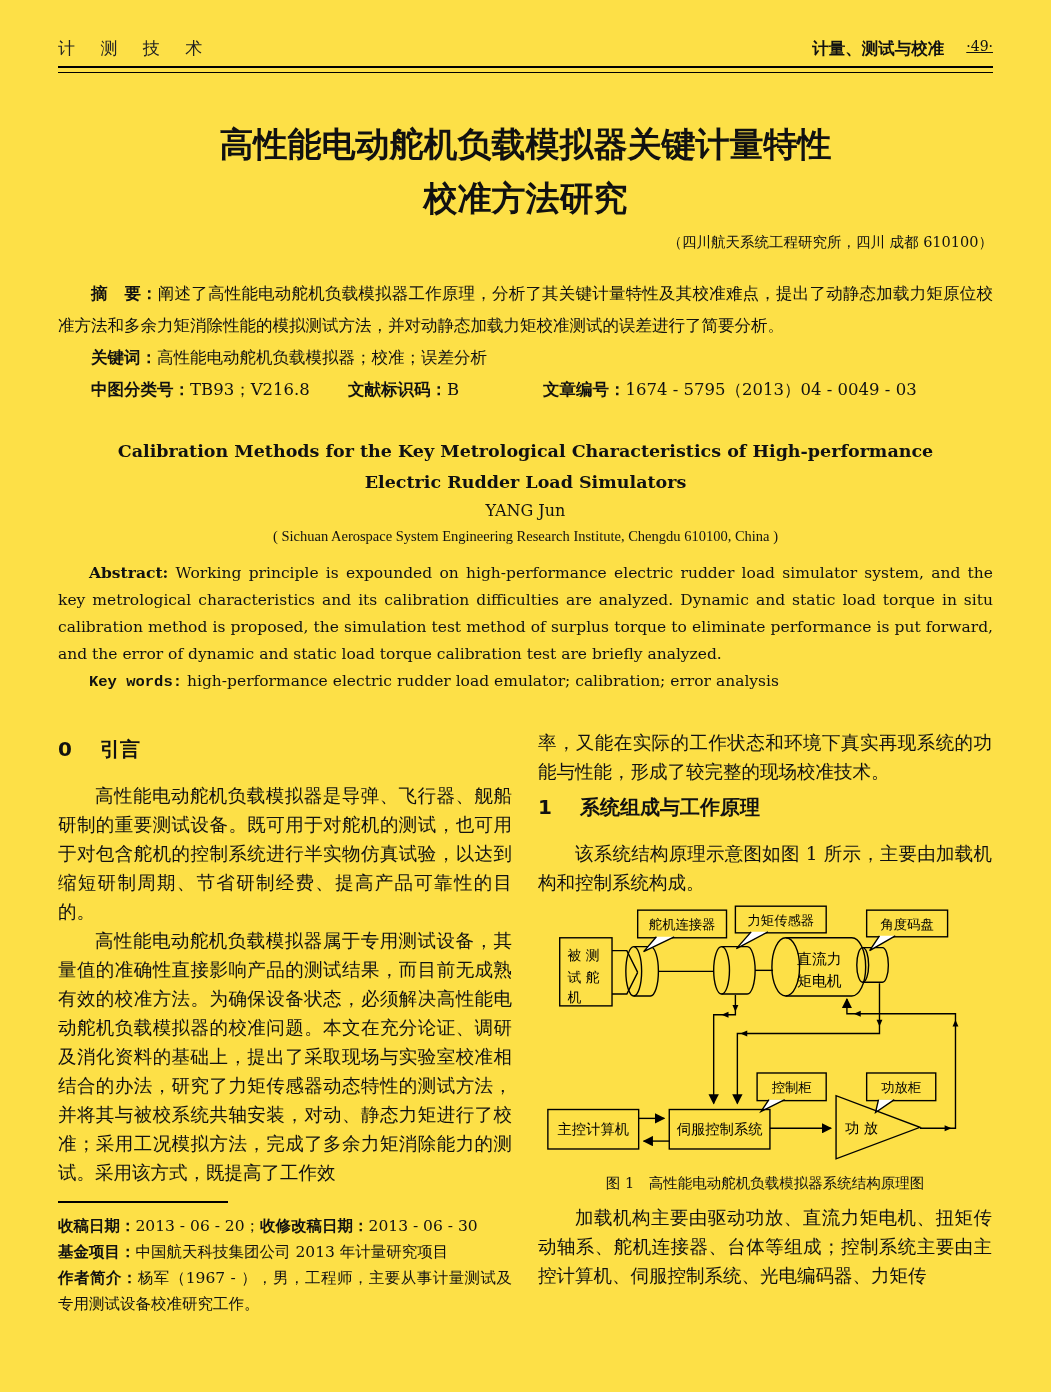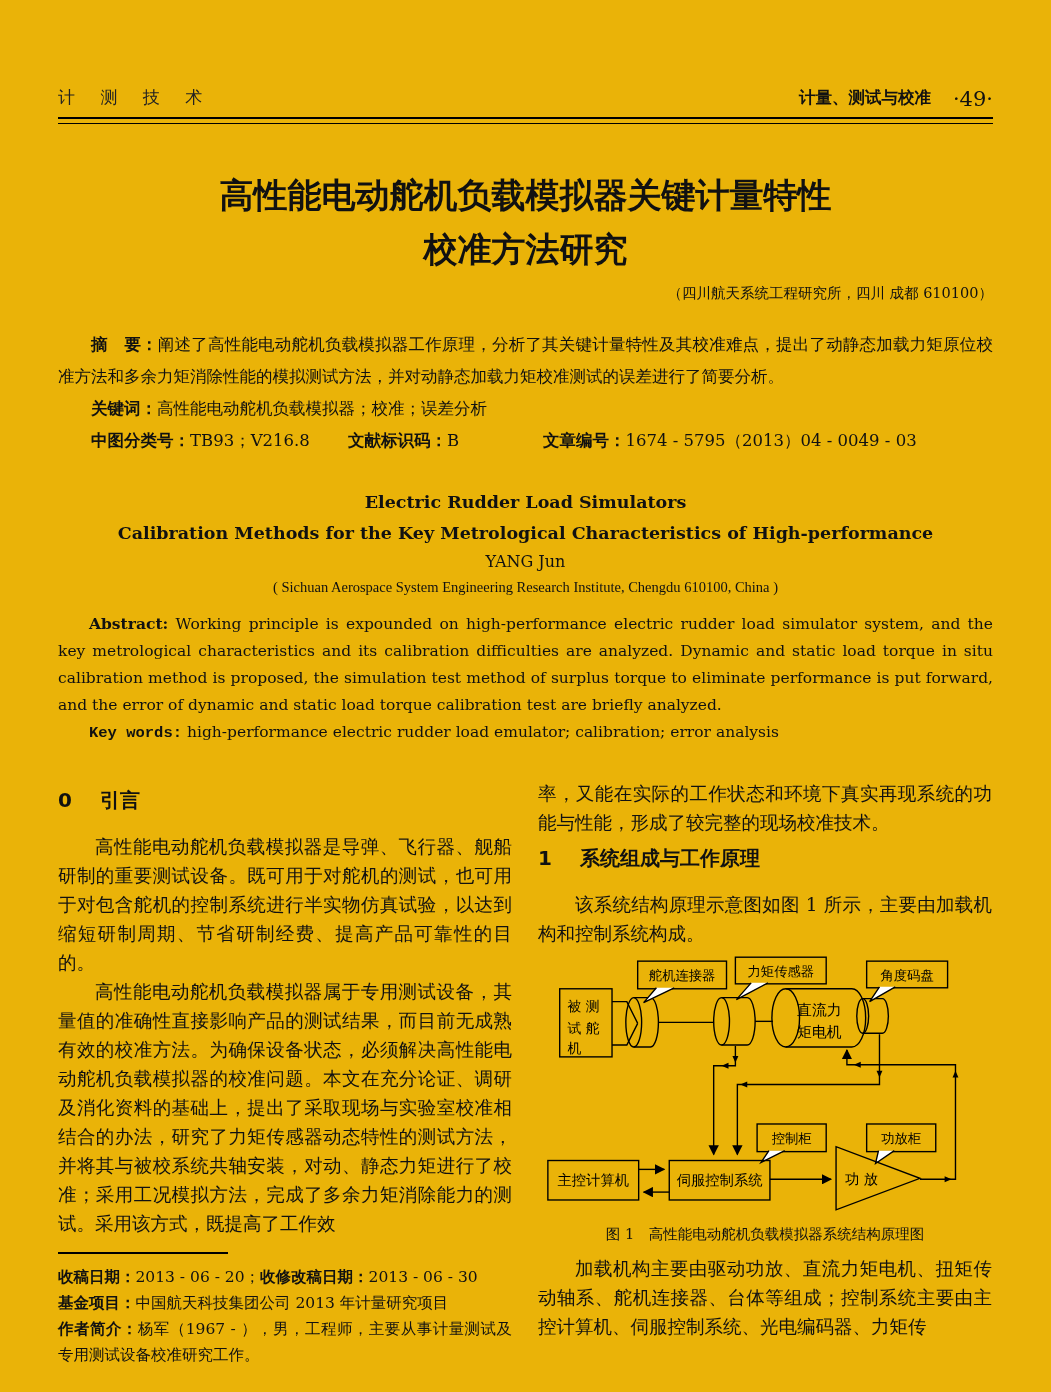--- a/index.html
+++ b/index.html
@@ -1,26 +1,26 @@
 <!DOCTYPE html>
 <html><head>
 <meta charset="utf-8">
 <style>
   html,body{margin:0;padding:0;background:#e8e8e8;}
   .page{
-    position:relative;width:1051px;height:1392px;margin:0 auto;background:#eab308;
+    position:relative;width:1051px;height:1392px;margin:0 auto;background:#fde047;
     font-family:"DejaVu Serif","Liberation Serif",serif;color:#111;
-    box-sizing:border-box;padding:86px 58px 0;overflow:hidden;
+    box-sizing:border-box;padding:37px 58px 0;overflow:hidden;
   }
   
   .hdr{display:flex;justify-content:space-between;align-items:baseline;}
   .hdr .journal{font-size:17px;letter-spacing:10px;color:#222;}
   .hdr .right{display:flex;align-items:flex-start;gap:22px;margin-left:16px;}
   .hdr .colname{font-family:"DejaVu Sans","Liberation Sans",sans-serif;font-weight:bold;font-size:16.5px;}
-  .hdr .pageno{font-size:21px;}
+  .hdr .pageno{font-size:14px;text-decoration:underline;}
   .double-rule{margin-top:6px;height:4px;border-top:2.5px solid #000;border-bottom:1.5px solid #000;}
   
   .title{margin:44px 0 0;text-align:center;font-size:34px;line-height:54px;font-weight:bold;}
   .author{margin-top:26px;text-align:center;font-size:18px;}
   .affil{margin-top:8px;text-align:right;font-size:14.5px;}
   
   .cnmeta{margin-top:26px;font-size:16.5px;line-height:32px;}
   .cnmeta p{margin:0;text-align:justify;}
   .lbl{font-family:"DejaVu Sans","Liberation Sans",sans-serif;font-weight:bold;}
   .ind1{text-indent:2em;}
@@ -75,22 +75,22 @@
     <p class="ind1"><span class="lbl">关键词：</span><span>高性能电动舵机负载模拟器；校准；误差分析</span></p>
     <p class="clc-row">
       <span class="seg1"><span class="lbl">中图分类号：</span><span>TB93；V216.8</span></span>
       <span class="seg2"><span class="lbl">文献标识码：</span><span>B</span></span>
       <span class="seg3"><span class="lbl">文章编号：</span><span>1674 - 5795（2013）04 - 0049 - 03</span></span>
     </p>
   </div>
 
   <div class="enblock">
     <p class="entitle">
+      <span style="display:block">Calibration Methods for the Key Metrological Characteristics of High-performance</span>
       <span style="display:block">Electric Rudder Load Simulators</span>
-      <span style="display:block">Calibration Methods for the Key Metrological Characteristics of High-performance</span>
     </p>
     <div class="enauthor">YANG Jun</div>
     <div class="enaffil">( Sichuan Aerospace System Engineering Research Institute, Chengdu 610100, China )</div>
     <div class="enabs">
       <p><span class="lbl" style="font-family:'DejaVu Serif','Liberation Serif',serif">Abstract:</span> <span>Working principle is expounded on high-performance electric rudder load simulator system, and the key metrological characteristics and its calibration difficulties are analyzed. Dynamic and static load torque in situ calibration method is proposed, the simulation test method of surplus torque to eliminate performance is put forward, and the error of dynamic and static load torque calibration test are briefly analyzed.</span></p>
       <p><span class="lbl" style="font-family:Liberation Mono, monospace">Key words:</span> <span>high-performance electric rudder load emulator; calibration; error analysis</span></p>
     </div>
   </div>
 
   <div class="columns">

